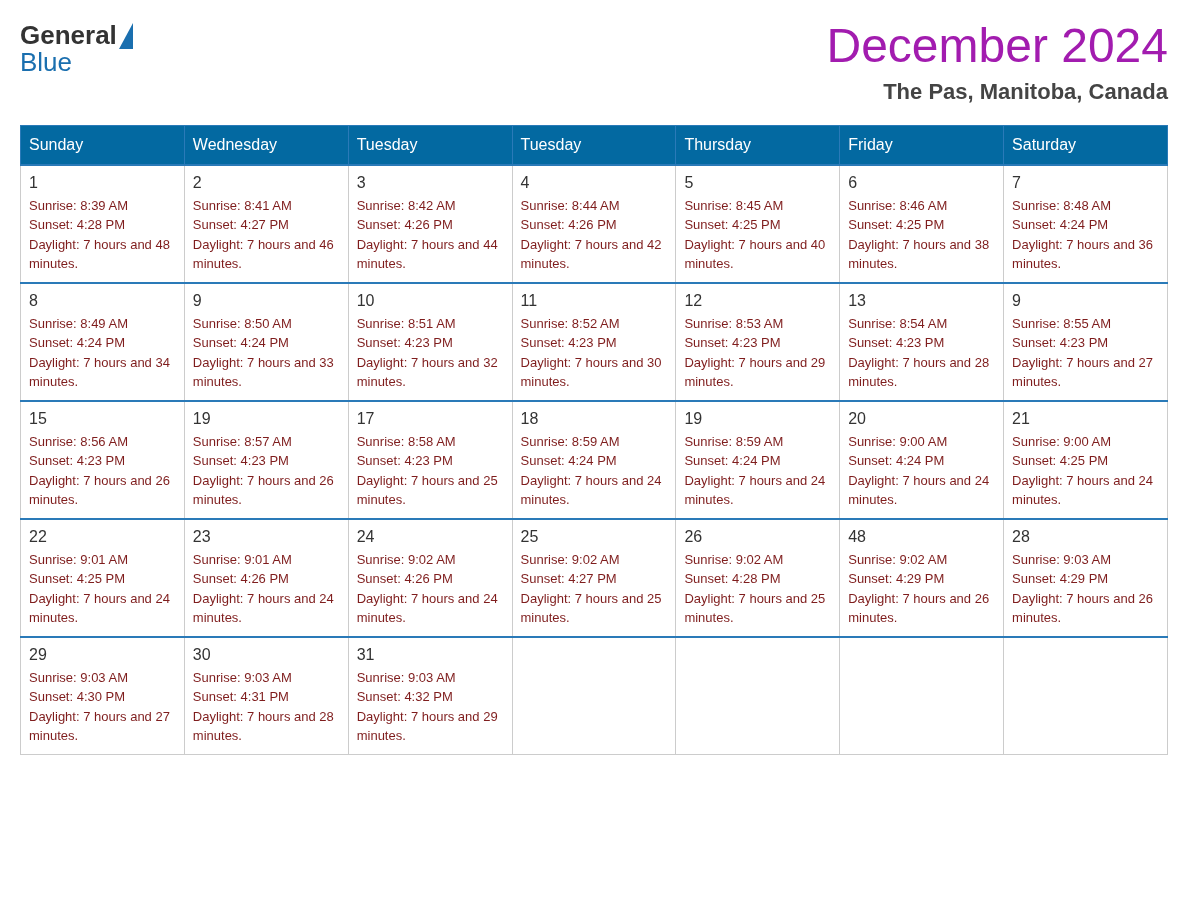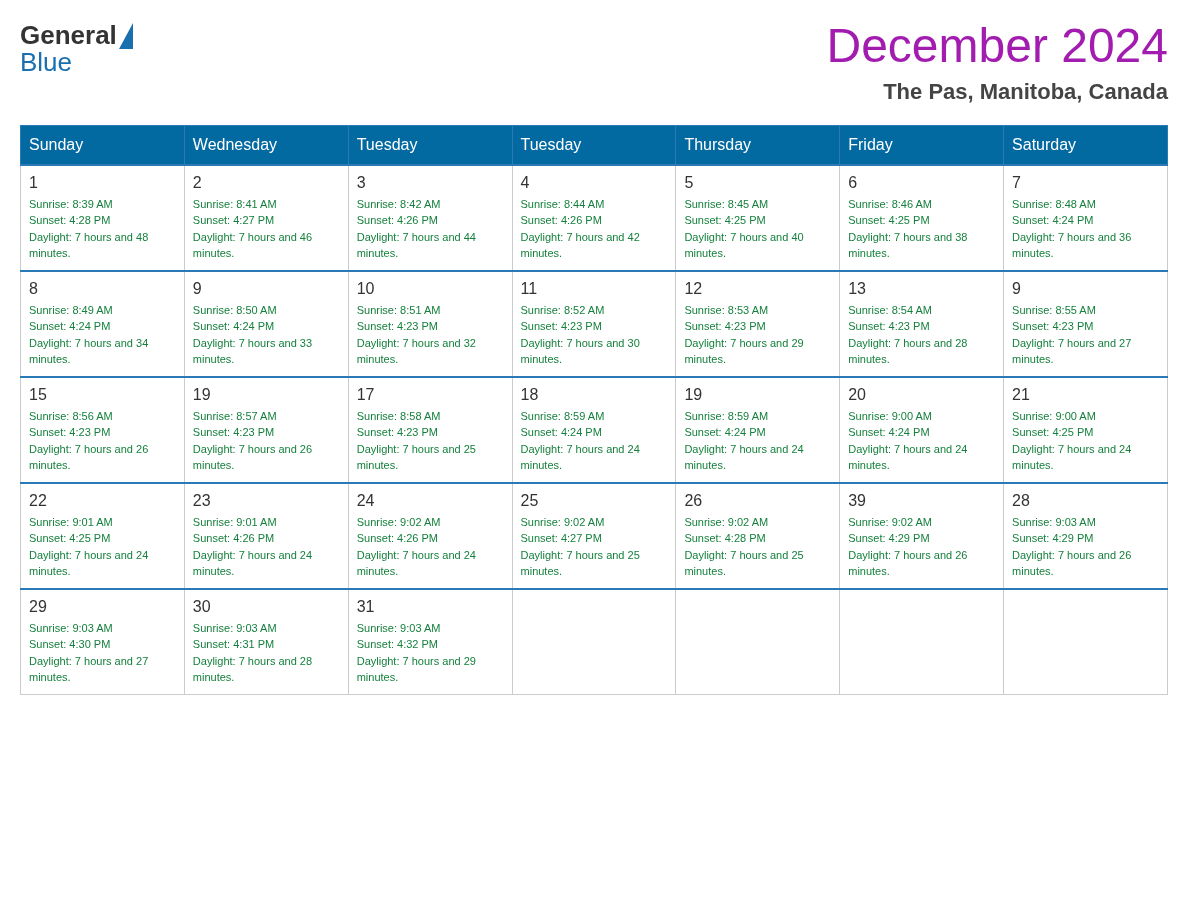--- a/index.html
+++ b/index.html
@@ -89,23 +89,23 @@
       font-size: 13px;
       color: #333;
     }
     .day-number {
       font-size: 16px;
       font-weight: normal;
       margin-bottom: 4px;
       display: block;
     }
     .day-info {
-      font-size: 11px;
+      font-size: 13px;
       line-height: 1.5;
-      color: #15803d;
+      color: #7f1d1d;
     }
     .empty-cell {
       border-top: 2px solid #2a7ab8;
       background: #fff;
     }
   </style>
 </head>
 <body>
 
 <div class="header">
@@ -346,21 +346,21 @@
         </td>
         <td>
           <span class="day-number">26</span>
           <div class="day-info">
             Sunrise: 9:02 AM<br>
             Sunset: 4:28 PM<br>
             Daylight: 7 hours and 25 minutes.
           </div>
         </td>
         <td>
-          <span class="day-number">39</span>
+          <span class="day-number">48</span>
           <div class="day-info">
             Sunrise: 9:02 AM<br>
             Sunset: 4:29 PM<br>
             Daylight: 7 hours and 26 minutes.
           </div>
         </td>
         <td>
           <span class="day-number">28</span>
           <div class="day-info">
             Sunrise: 9:03 AM<br>

